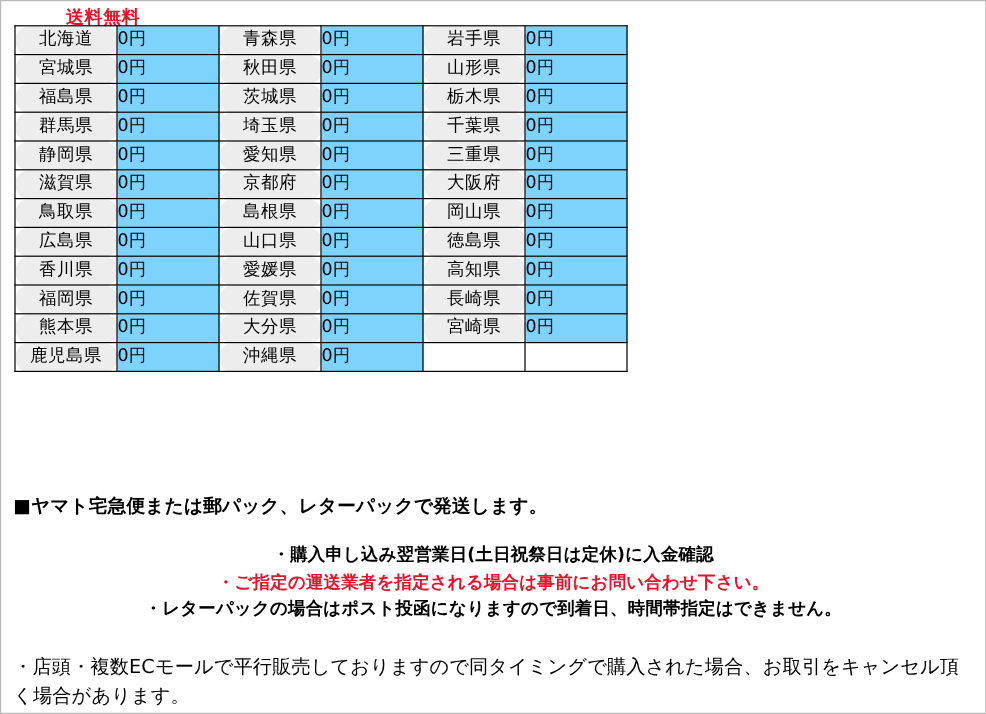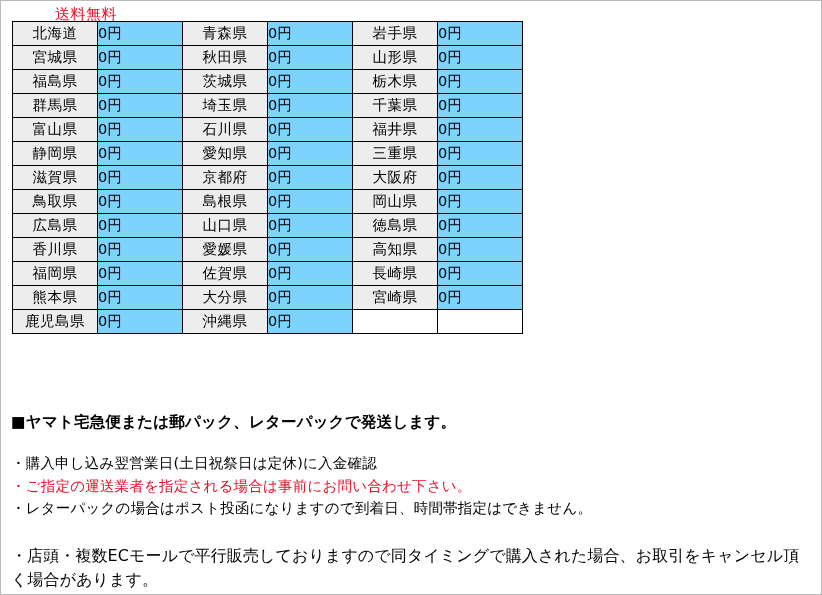--- a/index.html
+++ b/index.html
@@ -21,21 +21,21 @@
     height: 595px;
     box-sizing: border-box;
     border: 1px solid #b9b9b9;
     background: #ffffff;
   }
   .banner {
     position: absolute;
     left: 54px;
     top: 6px;
     font-size: 15px;
-    font-weight: normal;
+    font-weight: bold;
     color: #e8132b;
     letter-spacing: 0.5px;
     line-height: 1;
   }
   table.fee {
     position: absolute;
     left: 11px;
     top: 20px;
     border-collapse: collapse;
     table-layout: fixed;
@@ -46,20 +46,21 @@
     height: 23px;
     font-size: 14.5px;
     padding: 0;
     line-height: 23px;
   }
   td.pref {
     width: 84px;
     text-align: center;
     background: #ededed;
     letter-spacing: 0.5px;
+    border-radius: 11px;
   }
   td.price {
     width: 84px;
     text-align: left;
     padding-left: 6px;
     background: #7dd3fc;
   }
   td.blank {
     background: #ffffff;
     border: 1px solid #000000;
@@ -72,23 +73,24 @@
   }
   .note-head {
     font-size: 15.5px;
     font-weight: bold;
     line-height: 1.2;
     margin-bottom: 20px;
     letter-spacing: 0.2px;
   }
   .note-line {
     font-size: 14.5px;
-    font-weight: normal;
+    font-weight: bold;
     line-height: 1.58;
     letter-spacing: 0.2px;
+    text-align: center;
   }
   .note-line.red {
     color: #e8132b;
   }
   .note-small {
     font-size: 16px;
     font-weight: normal;
     line-height: 1.5;
     margin-top: 24px;
     letter-spacing: 0.1px;
@@ -126,28 +128,20 @@
         <td class="price">0円</td>
         <td class="pref">栃木県</td>
         <td class="price">0円</td>
       </tr>
       <tr>
         <td class="pref">群馬県</td>
         <td class="price">0円</td>
         <td class="pref">埼玉県</td>
         <td class="price">0円</td>
         <td class="pref">千葉県</td>
-        <td class="price">0円</td>
-      </tr>
-      <tr>
-        <td class="pref">富山県</td>
-        <td class="price">0円</td>
-        <td class="pref">石川県</td>
-        <td class="price">0円</td>
-        <td class="pref">福井県</td>
         <td class="price">0円</td>
       </tr>
       <tr>
         <td class="pref">静岡県</td>
         <td class="price">0円</td>
         <td class="pref">愛知県</td>
         <td class="price">0円</td>
         <td class="pref">三重県</td>
         <td class="price">0円</td>
       </tr>

